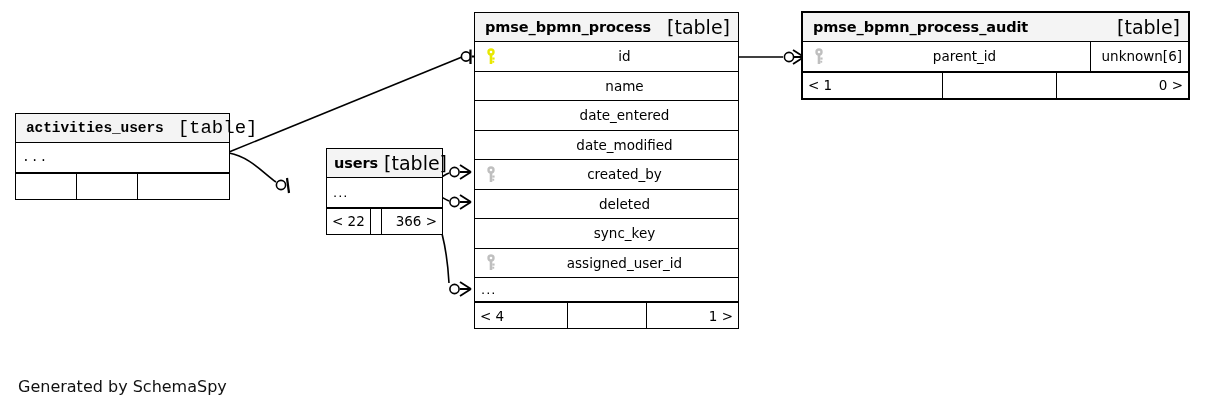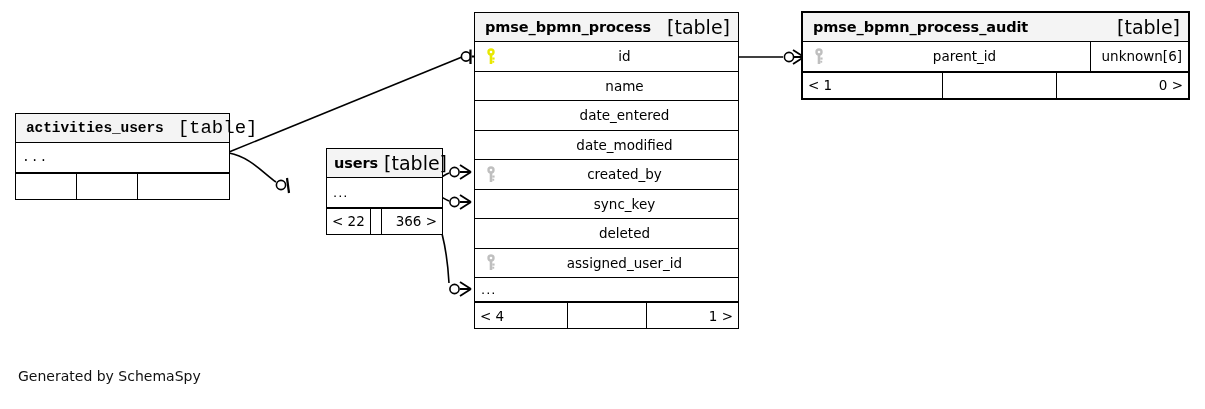--- a/index.html
+++ b/index.html
@@ -120,22 +120,22 @@
   .foot-left   { justify-content: flex-start; }
   .foot-mid    { justify-content: center; border-left: 1px solid #000; border-right: 1px solid #000; }
   .foot-right  { justify-content: flex-end; flex: 1 1 auto; }
 
   
   .key-glyph { display:block; }
 
   .caption {
     position: absolute;
     left: 18px;
-    top: 368px;
-    font-size: 14px;
+    top: 377px;
+    font-size: 16px;
     color: #111111;
     white-space: nowrap;
   }
 </style>
 </head>
 <body>
 
 <div id="canvas">
 
   <svg id="edges" viewBox="0 0 1205 409">
@@ -264,26 +264,26 @@
           <rect x="4.7" y="6.5" width="2.6" height="9.5" fill="#bfbfbf"></rect>
           <rect x="7.3" y="9.5" width="2.3" height="2.1" fill="#bfbfbf"></rect>
           <rect x="7.3" y="12.8" width="1.9" height="1.9" fill="#bfbfbf"></rect>
         </svg>
       </span>
       <span class="row-name">created_by</span>
     </div>
 
     <div class="tbl-row">
       <span class="row-key"></span>
+      <span class="row-name">deleted</span>
+    </div>
+
+    <div class="tbl-row">
+      <span class="row-key"></span>
       <span class="row-name">sync_key</span>
-    </div>
-
-    <div class="tbl-row">
-      <span class="row-key"></span>
-      <span class="row-name">deleted</span>
     </div>
 
     <div class="tbl-row">
       <span class="row-key">
         <svg class="key-glyph" width="12" height="17" viewBox="0 0 12 17" aria-hidden="true">
           <circle cx="6" cy="4" r="3.7" fill="#bfbfbf"></circle>
           <circle cx="6" cy="4" r="1.3" fill="#ffffff"></circle>
           <rect x="4.7" y="6.5" width="2.6" height="9.5" fill="#bfbfbf"></rect>
           <rect x="7.3" y="9.5" width="2.3" height="2.1" fill="#bfbfbf"></rect>
           <rect x="7.3" y="12.8" width="1.9" height="1.9" fill="#bfbfbf"></rect>

